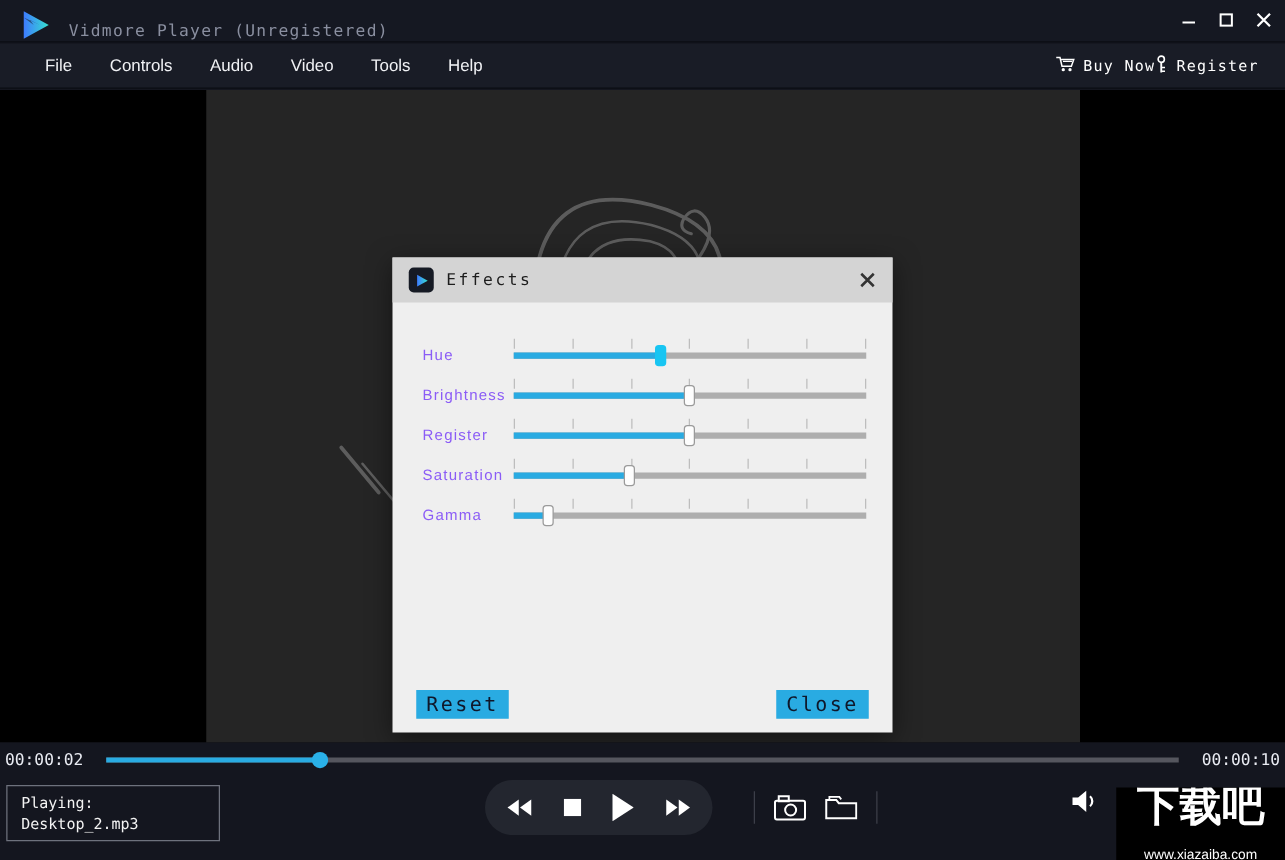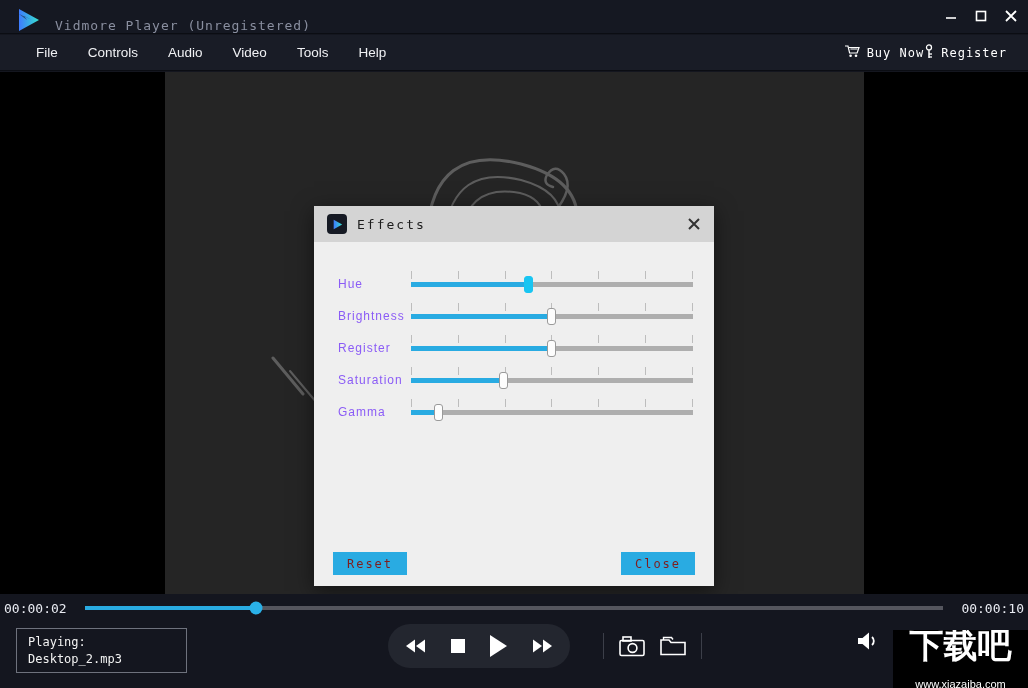--- a/index.html
+++ b/index.html
@@ -50,34 +50,34 @@
               display:flex; justify-content:space-between; }
   .sl-ticks i { width:1px; height:8px; background:#bdbdbd; }
   .sl-track { position:absolute; left:0; right:0; top:14px; height:5px; background:#aeaeae; }
   .sl-fill { height:100%; background:#29abe2; }
   .sl-thumb { position:absolute; top:8px; width:9px; height:17px; margin-left:-5px;
               background:#fdfdfd; border:1px solid #9a9a9a; border-radius:3px; }
   .sl-thumb.active { background:#18c5f2; border-color:#18c5f2; }
 
   .dialog-footer { position:absolute; left:19px; right:19px; bottom:11px;
                    display:flex; justify-content:space-between; }
-  .dlg-btn { width:74px; height:23px; background:#29abe2; border:none; color:#7f1d1d; cursor:pointer;
-             font-family:"DejaVu Sans Mono","Liberation Mono",monospace; font-size:12px; letter-spacing:2px; }
+  .dlg-btn { width:74px; height:23px; background:#29abe2; border:none; color:#0f172a; cursor:pointer;
+             font-family:"DejaVu Sans Mono","Liberation Mono",monospace; font-size:16px; letter-spacing:2px; }
 
   
   .bottombar { position:absolute; left:0; right:0; bottom:0; height:94px; background:#14161f; }
   .timeline-row { display:flex; align-items:center; height:28px; padding:0 4px; gap:18px; }
   .time-text { font-family:"DejaVu Sans Mono","Liberation Mono",monospace; font-size:13px; color:#e9ebf2; }
   .tl-track { position:relative; flex:1; height:4px; background:#55565e; cursor:pointer; }
   .tl-fill { height:100%; background:#29abe2; }
   .tl-thumb { position:absolute; top:50%; transform:translate(-50%,-50%); width:13px; height:13px;
               border-radius:50%; background:#2ab1e8; }
 
   .controls-row { position:relative; height:66px; }
-  .playing-box { position:absolute; left:16px; top:6px; width:171px; height:45px;
+  .playing-box { position:absolute; left:5px; top:6px; width:171px; height:45px;
                  border:1px solid #6e727d; padding:5px 11px; }
   .playing-box div { font-family:"DejaVu Sans Mono","Liberation Mono",monospace;
                      font-size:12px; color:#f3f3f3; line-height:17px; }
 
   .transport-pill { position:absolute; left:388px; top:2px; width:182px; height:44px; border-radius:22px;
                     background:#23262f; display:flex; align-items:center; justify-content:space-between;
                     padding:0 17px; }
   .tp-btn { display:flex; align-items:center; justify-content:center; cursor:pointer; }
 
   .snapshot-group { position:absolute; left:603px; top:10px; height:28px;

